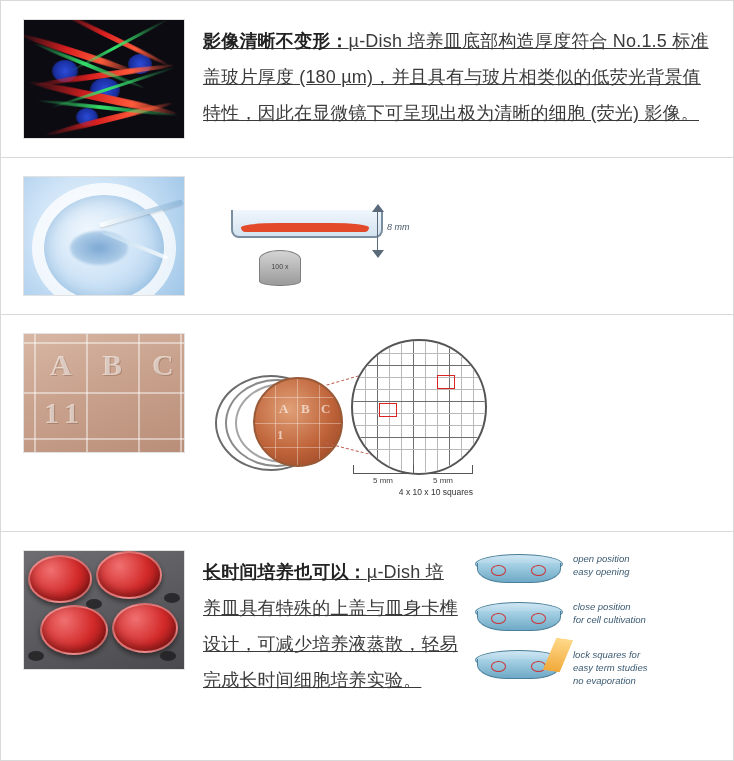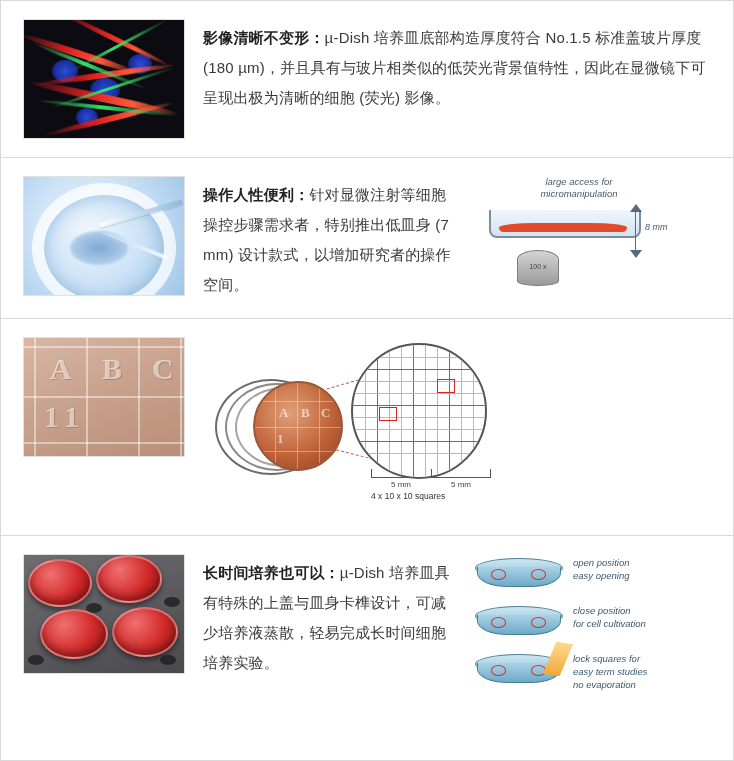--- a/index.html
+++ b/index.html
@@ -37,24 +37,25 @@
     height: 118px;
     margin-right: 18px;
     position: relative;
     overflow: hidden;
     border: 1px solid #e2e2e2;
     background: #f2f2f2;
   }
   .text-col {
     flex: 1 1 auto;
     padding-top: 4px;
-    font-size: 15px;
+    font-size: 18px;
     line-height: 2.0;
     color: #3a3a3a;
     letter-spacing: 0.2px;
+    text-decoration: underline;
   }
   .text-col .lead {
     font-weight: bold;
     color: #222;
   }
   .diagram {
     flex: 0 0 auto;
     position: relative;
     margin-left: 10px;
   }
@@ -288,23 +289,23 @@
     position: absolute;
     border: 1.5px solid #d22;
     width: 16px; height: 12px;
   }
   .d3 .dash {
     position: absolute;
     height: 0; border-top: 1px dashed #c06050;
   }
   .d3 .scale {
     position: absolute;
-    right: 2px; bottom: 16px;
+    right: 20px; bottom: 16px;
     width: 120px;
-    text-align: left;
+    text-align: right;
   }
   .d3 .scale .bar {
     position: relative;
     height: 8px;
     border-left: 1px solid #555;
     border-right: 1px solid #555;
     border-bottom: 1px solid #555;
     margin-bottom: 2px;
   }
   .d3 .scale .bar .mid {
@@ -398,28 +399,21 @@
     </div>
   </div>
 
   <div class="feature-row">
     <div class="thumb inject">
       <div class="dish-ring"></div>
       <div class="blob"></div>
       <div class="needle"></div>
       <div class="needle2"></div>
     </div>
-    <div class="text-col" style="max-width:258px;">
-      <span class="lead">操作人性便利：</span><span>针对显微注射等细胞操控步骤需求者，特别推出低皿身 (7 mm) 设计款式，以增加研究者的操作空间。</span>
-    </div>
     <div class="diagram d2">
-      <div class="cap">
-        <div>large access for</div>
-        <div>micromanipulation</div>
-      </div>
       <div class="dishshape"></div>
       <div class="liquid"></div>
       <div class="obj">
         <span>100 x</span>
       </div>
       <div class="arrowcol">
         <div class="vline"></div>
         <div class="tri-up"></div>
         <div class="tri-down"></div>
         <div class="mm">8 mm</div>

